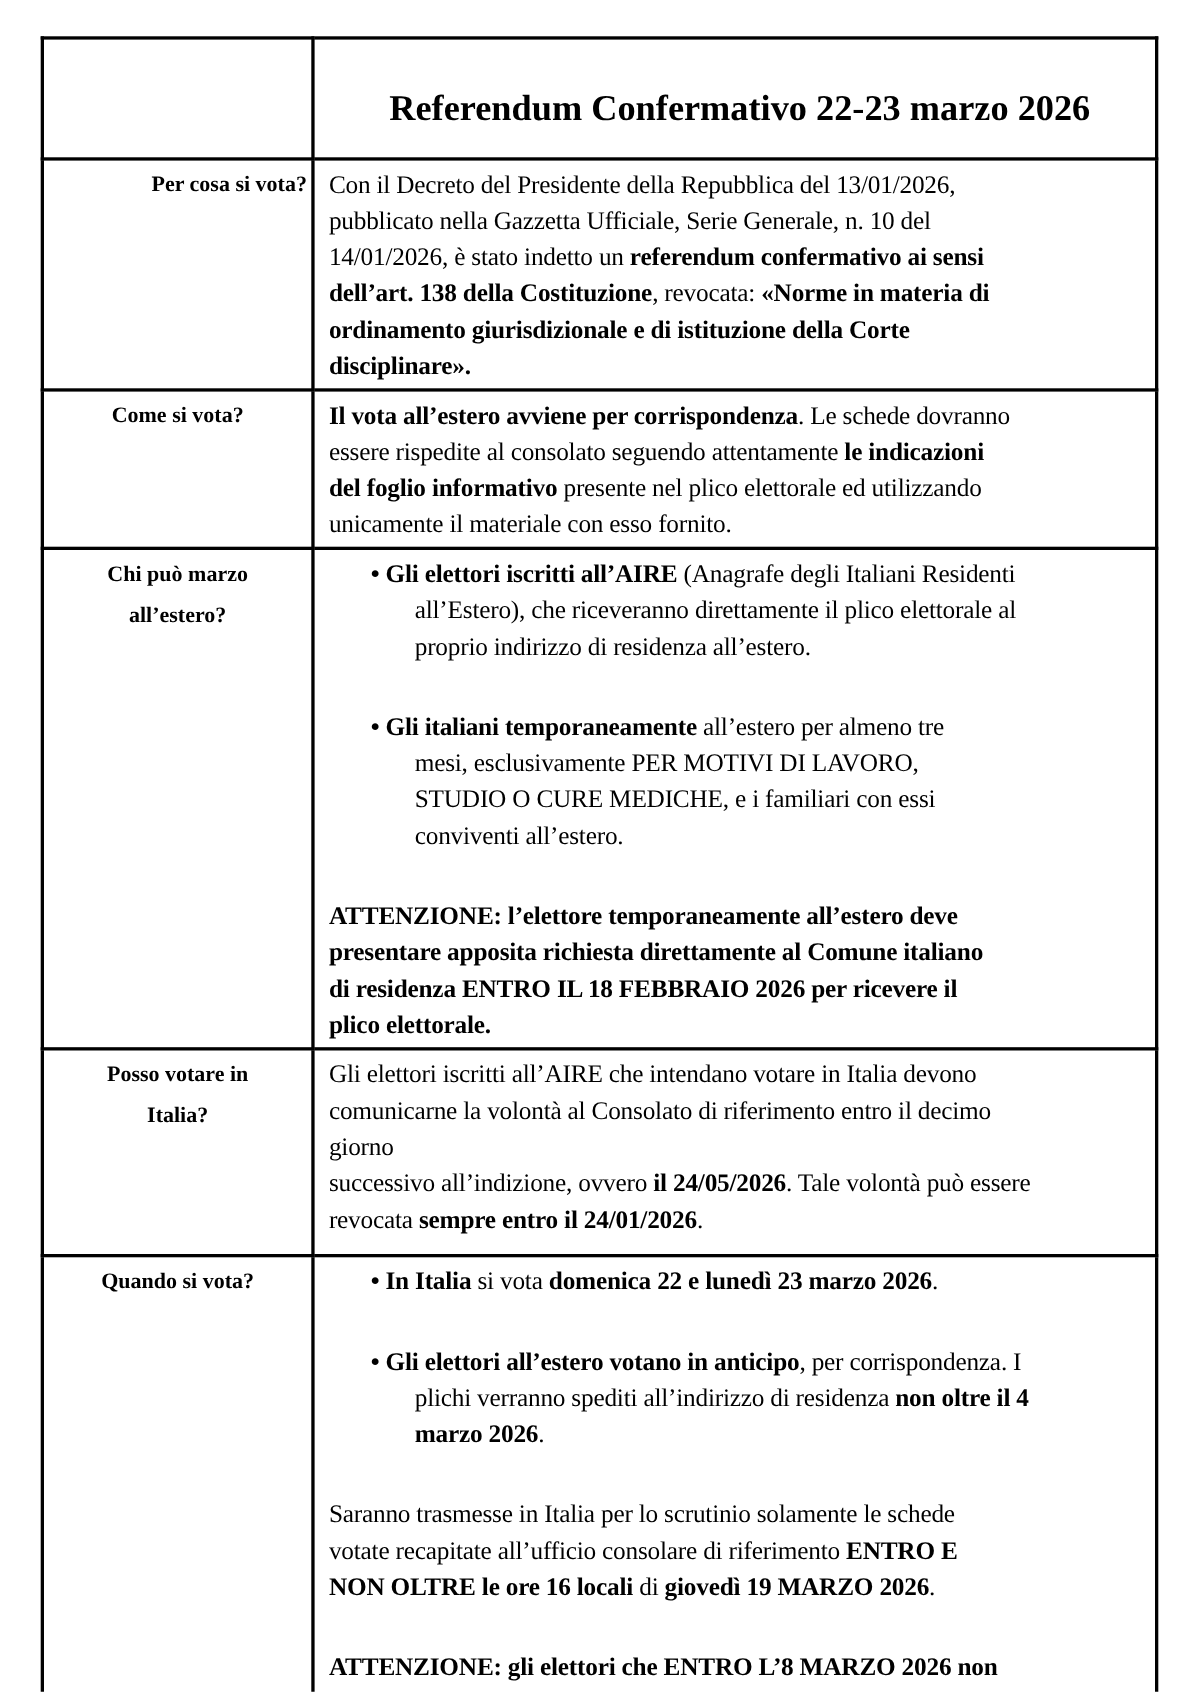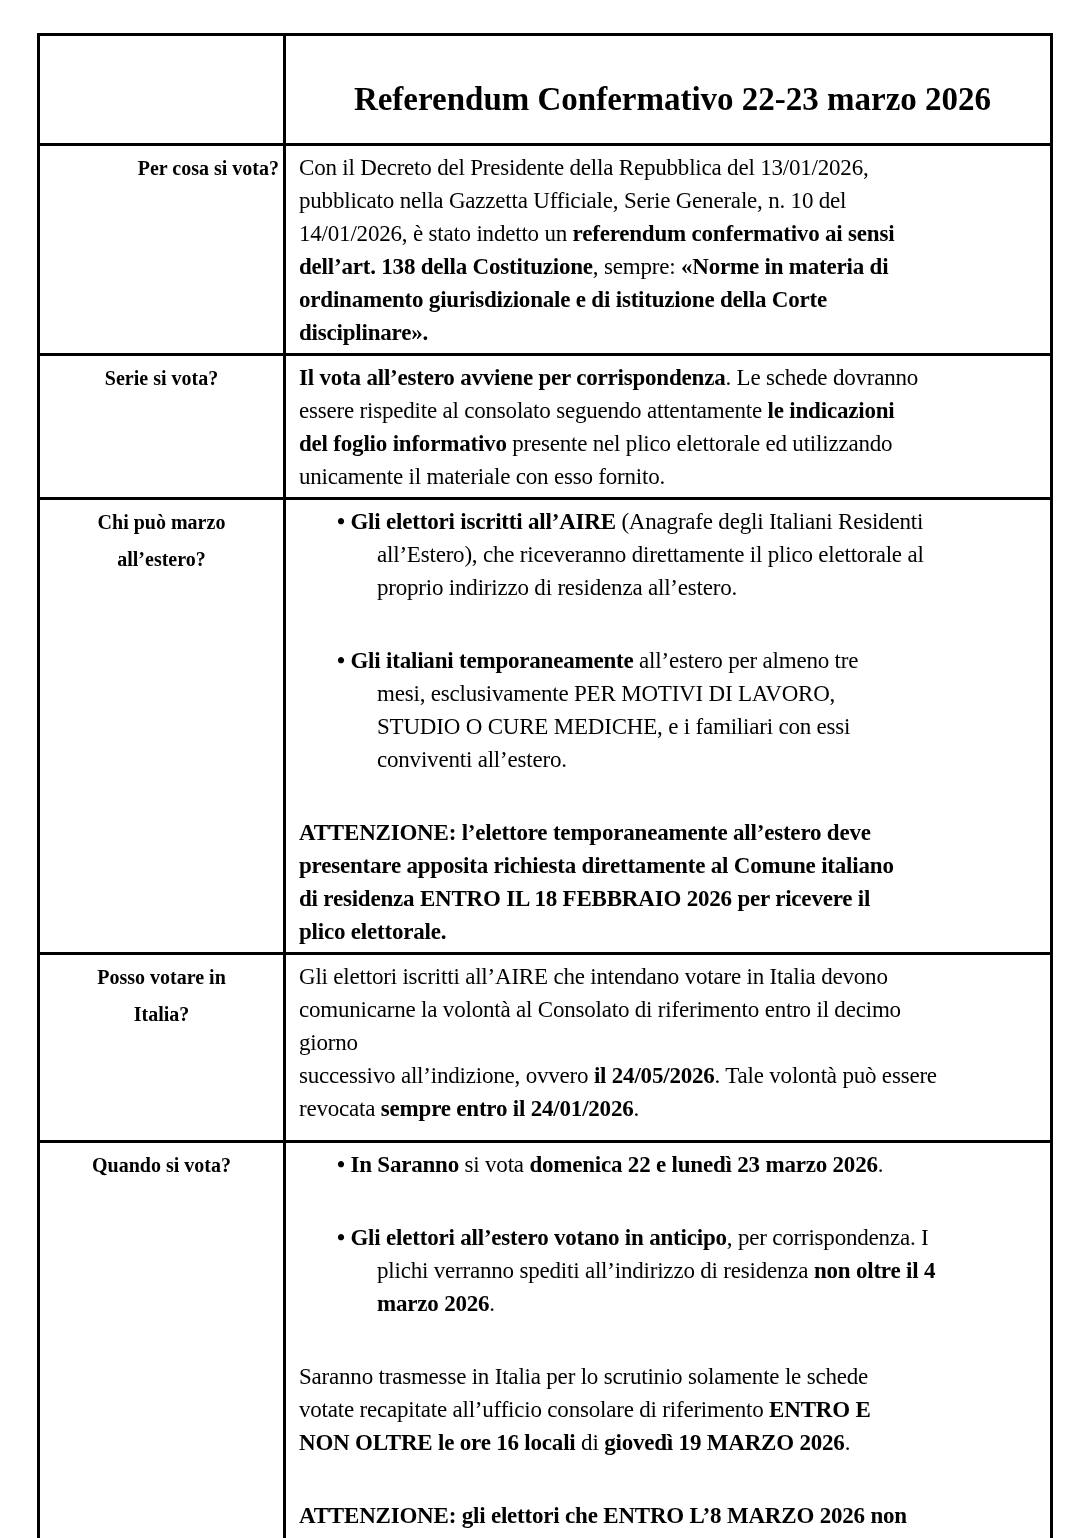--- a/index.html
+++ b/index.html
@@ -78,27 +78,27 @@
           <td class="content-cell">
             <div class="block title"><span class="b ">Referendum Confermativo 22-23 marzo 2026</span></div>
           </td>
         </tr>
         <tr>
           <td class="label-cell"><span>Per cosa si vota?</span></td>
           <td class="content-cell">
             <div class="block para"><span class="">Con il Decreto del Presidente della Repubblica del 13/01/2026,
 pubblicato nella Gazzetta Ufficiale, Serie Generale, n. 10 del
 14/01/2026, è stato indetto un </span><span class="b ">referendum confermativo ai sensi
-dell’art. 138 della Costituzione</span><span class="">, sempre: </span><span class="b ">«Norme in materia di
+dell’art. 138 della Costituzione</span><span class="">, revocata: </span><span class="b ">«Norme in materia di
 ordinamento giurisdizionale e di istituzione della Corte
 disciplinare».</span></div>
           </td>
         </tr>
         <tr>
-          <td class="label-cell"><span>Serie si vota?</span></td>
+          <td class="label-cell"><span>Come si vota?</span></td>
           <td class="content-cell">
             <div class="block para"><span class="b ">Il vota all’estero avviene per corrispondenza</span><span class="">. Le schede dovranno
 essere rispedite al consolato seguendo attentamente </span><span class="b ">le indicazioni
 del foglio informativo</span><span class=""> presente nel plico elettorale ed utilizzando
 unicamente il materiale con esso fornito.</span></div>
           </td>
         </tr>
         <tr>
           <td class="label-cell"><span>Chi può marzo
 all’estero?</span></td>
@@ -123,21 +123,21 @@
             <div class="block para"><span class="">Gli elettori iscritti all’AIRE che intendano votare in Italia devono
 comunicarne la volontà al Consolato di riferimento entro il decimo
 giorno
 successivo all’indizione, ovvero </span><span class="b ">il 24/05/2026</span><span class="">. Tale volontà può essere
 revocata </span><span class="b ">sempre entro il 24/01/2026</span><span class="">.</span></div>
           </td>
         </tr>
         <tr>
           <td class="label-cell"><span>Quando si vota?</span></td>
           <td class="content-cell">
-            <div class="block bullet"><span class="b">• </span><span class="b ">In Saranno</span><span class=""> si vota </span><span class="b u">domenica 22 e lunedì 23 marzo 2026</span><span class="">.</span></div>
+            <div class="block bullet"><span class="b">• </span><span class="b ">In Italia</span><span class=""> si vota </span><span class="b u">domenica 22 e lunedì 23 marzo 2026</span><span class="">.</span></div>
             <div class="block bullet"><span class="b">• </span><span class="b ">Gli elettori all’estero votano in anticipo</span><span class="">, per corrispondenza. I
 plichi verranno spediti all’indirizzo di residenza </span><span class="b ">non oltre il 4
 marzo 2026</span><span class="">.</span></div>
             <div class="block para"><span class="">Saranno trasmesse in Italia per lo scrutinio solamente le schede
 votate recapitate all’ufficio consolare di riferimento </span><span class="b ">ENTRO E
 NON OLTRE le ore 16 locali</span><span class=""> di </span><span class="b ">giovedì 19 MARZO 2026</span><span class="">.</span></div>
             <div class="block para"><span class="b u">ATTENZIONE</span><span class="b ">: gli elettori che ENTRO L’8 MARZO 2026 non
 abbiano ancora ricevuto il plico elettorale potranno contattare il
 proprio ufficio consolare per ottenere il DUPLICATO.</span></div>
           </td>

